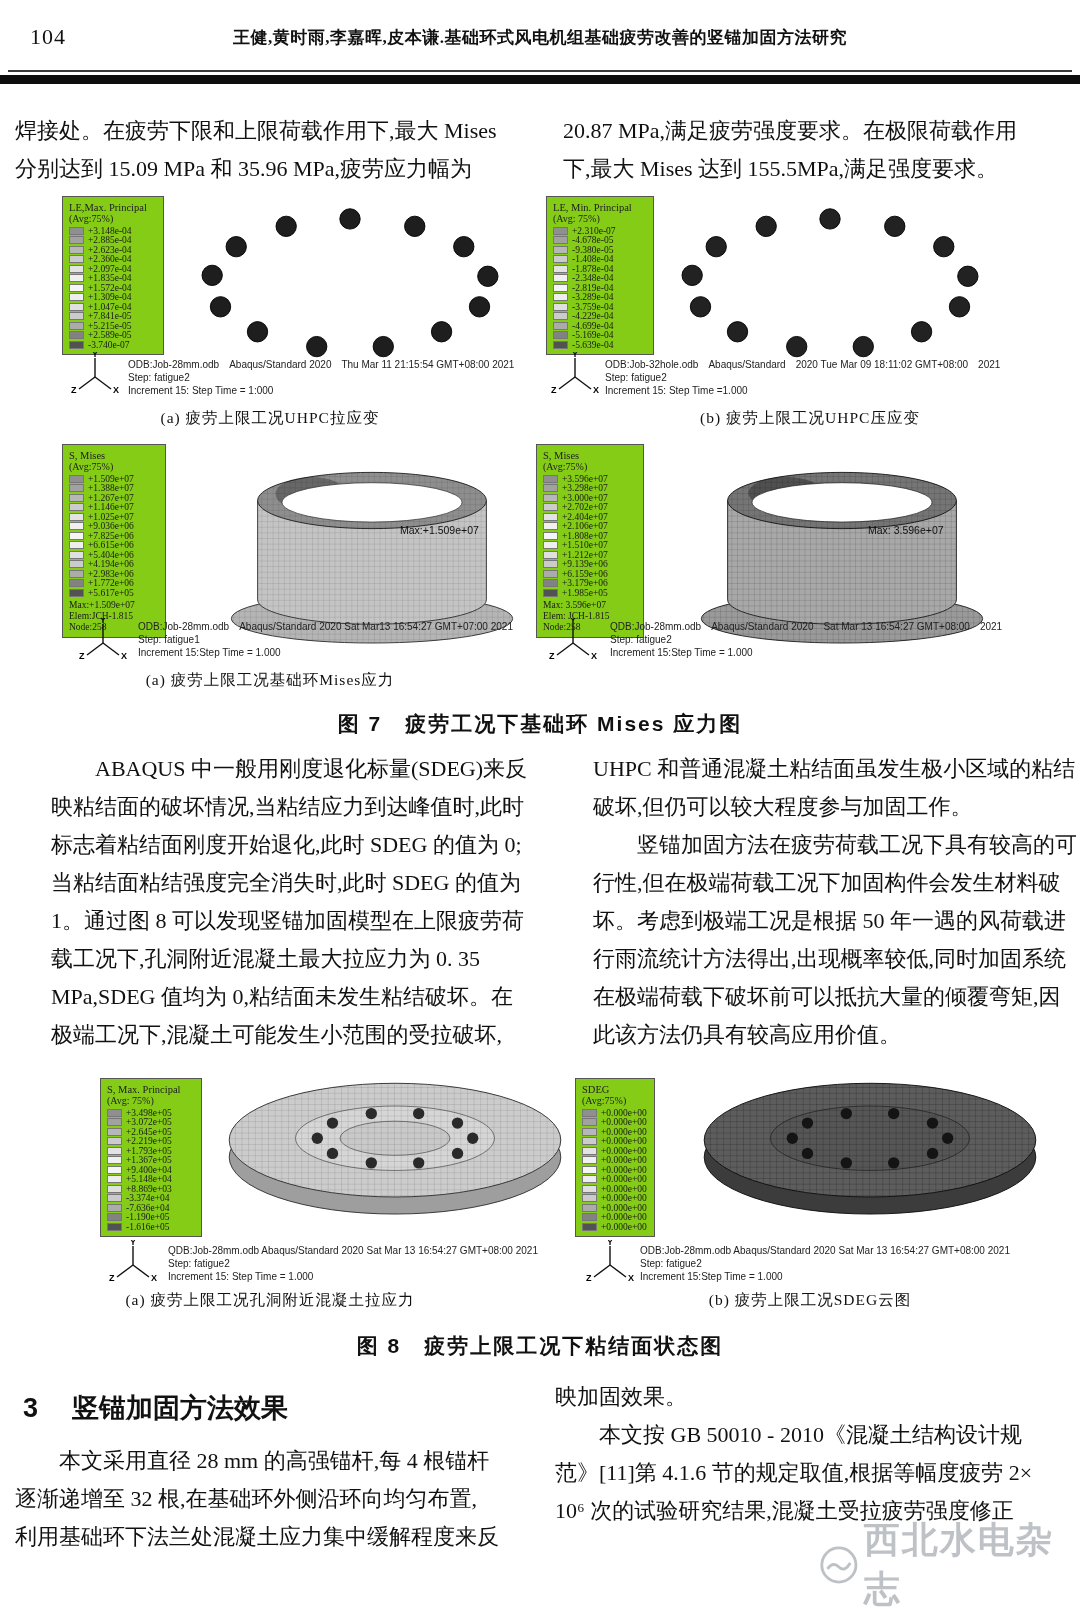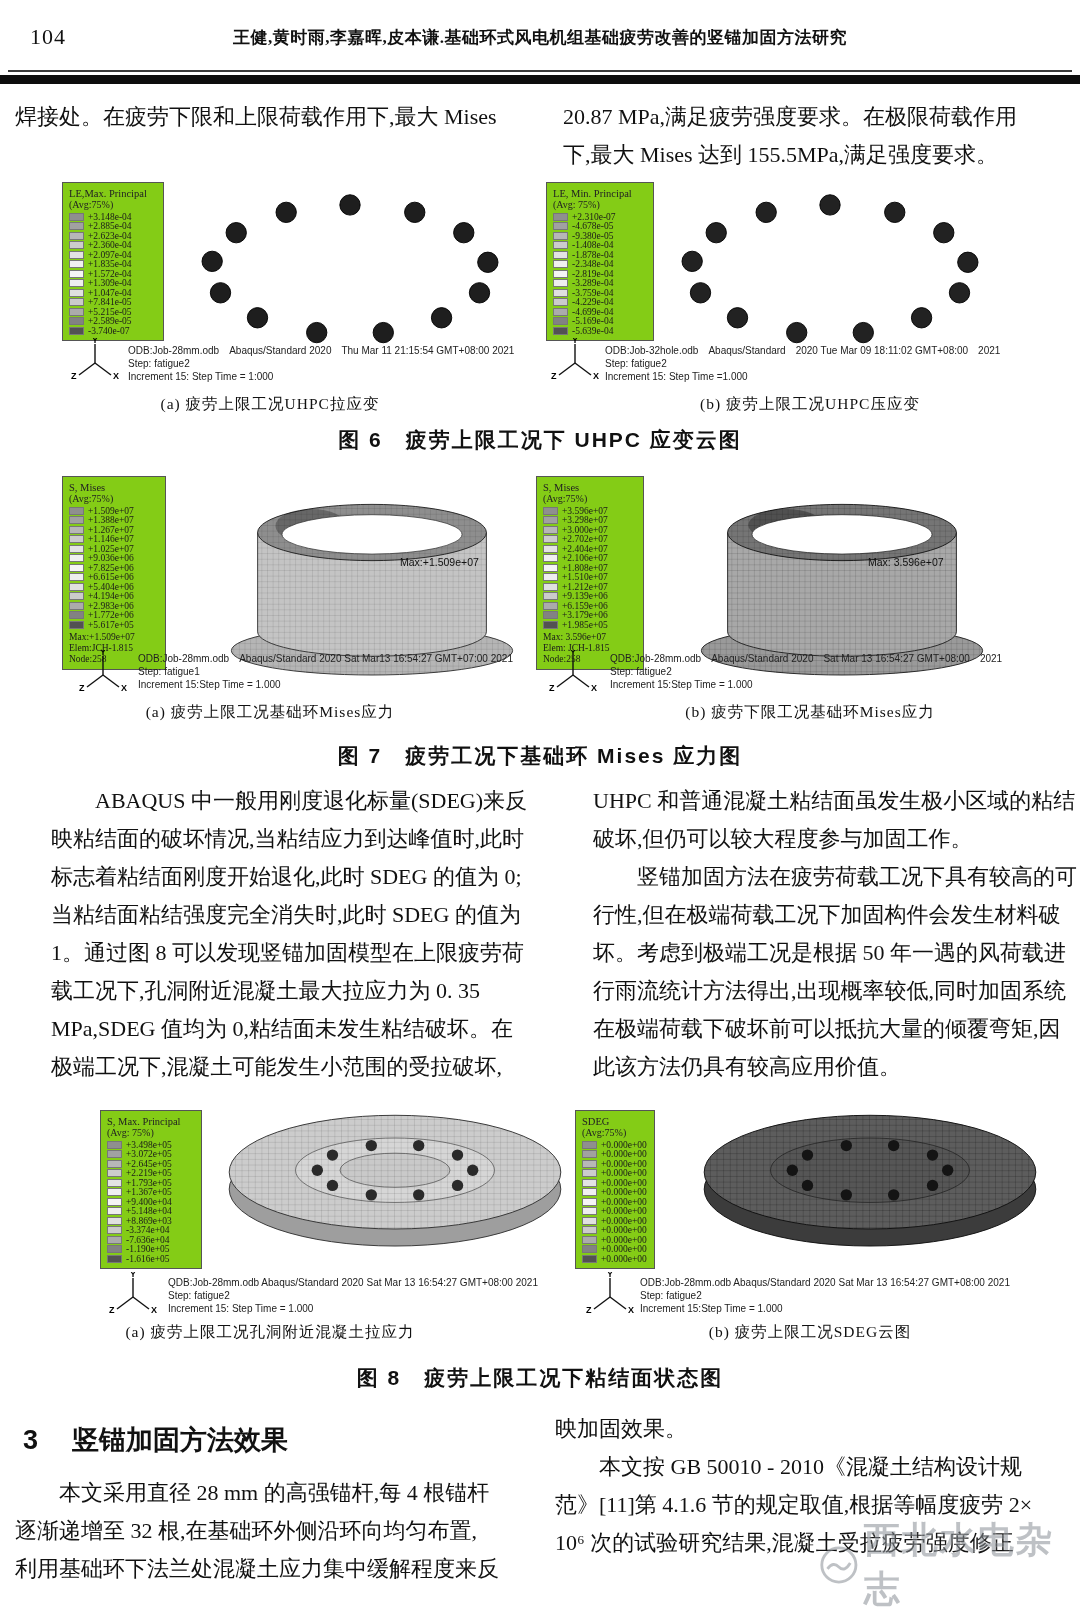--- a/index.html
+++ b/index.html
@@ -9,21 +9,21 @@
     background:#ffffff; overflow:hidden; color:#111;
     font-family:"Liberation Serif","DejaVu Serif",serif;
   }
   
   .header { position:relative; height:62px; padding-top:26px; }
   .page-number { position:absolute; left:30px; top:24px; font-size:22px; letter-spacing:1px; }
   .running-title { text-align:center; font-size:17px; font-weight:bold; letter-spacing:.5px; }
   .rule-thin  { height:2px; background:#3a3a3a; margin:8px 8px 0 8px; }
   .rule-thick { height:9px; background:#0d0d0d; margin:3px 0 0 0; }
   
-  .intro { display:flex; padding:14px 15px 0 15px; gap:46px; }
+  .intro { display:flex; padding:14px 15px 0 15px; gap:46px;margin-top:14px; }
   .intro .col { width:510px; }
   .bodyline { font-size:22px; line-height:38px; white-space:nowrap; }
   
   .figrow { position:relative; width:1080px; }
   .figrow .abs { position:absolute; }
   .legend-box {
     border:1.2px solid #555; background:#84cc16; padding:5px 0 4px 6px;
     font-family:Liberation Serif, serif;
   }
   .legend-title { font-size:10.5px; color:#222; }
@@ -61,20 +61,21 @@
   <div class="header">
     <div class="page-number">104</div>
     <div class="running-title">王健,黄时雨,李嘉晖,皮本谦.基础环式风电机组基础疲劳改善的竖锚加固方法研究</div>
   </div>
   <div class="rule-thin"></div>
   <div class="rule-thick"></div>
 
   <div class="intro">
     <div class="col">
         <div class="bodyline">焊接处。在疲劳下限和上限荷载作用下,最大 Mises</div>
+        <div class="bodyline">分别达到 15.09 MPa 和 35.96 MPa,疲劳应力幅为</div>
       </div>
     <div class="col">
         <div class="bodyline">20.87 MPa,满足疲劳强度要求。在极限荷载作用</div>
         <div class="bodyline">下,最大 Mises 达到 155.5MPa,满足强度要求。</div>
       </div>
   </div>
 
   <div class="figrow" style="height:240px; margin-top:4px;">
 
     <div class="abs legend-box" style="left:62px; top:4px; width:102px;">
@@ -250,21 +251,20 @@
       <text x="1" y="41" font-size="9" font-weight="bold">Z</text>
       <text x="43" y="41" font-size="9" font-weight="bold">X</text>
     </svg>
     <div class="abs odb-block" style="left:605px; top:166px; width:420px;">
         <div>ODB:Job-32hole.odb　Abaqus/Standard　2020 Tue Mar 09 18:11:02 GMT+08:00　2021</div>
         <div>Step: fatigue2</div>
         <div>Increment 15: Step Time =1.000</div>
       </div>
     <div class="abs subcap" style="left:540px; top:216px; width:540px;">(b) 疲劳上限工况UHPC压应变</div>
   </div>
-  <div class="figcap" style="margin:8px 0 10px 0;">图 6　疲劳上限工况下 UHPC 应变云图</div>
 
   <div class="figrow" style="height:262px;">
 
     <div class="abs legend-box" style="left:62px; top:12px; width:104px;">
       <div class="legend-title">S, Mises</div>
       <div class="legend-avg">(Avg:75%)</div>
       <div>
           <div class="legend-row">
             <span class="sw" style="background: rgb(143, 143, 143);"></span>
             <span class="val">+1.509e+07</span>
@@ -440,21 +440,20 @@
       <line x1="25" y1="25" x2="41" y2="37" stroke="#111" stroke-width="1.4"></line>
       <text x="22" y="5" font-size="9" font-weight="bold">Y</text>
       <text x="1" y="41" font-size="9" font-weight="bold">Z</text>
       <text x="43" y="41" font-size="9" font-weight="bold">X</text>
     </svg>
     <div class="abs odb-block" style="left:610px; top:188px; width:420px;">
         <div>QDB:Job-28mm.odb　Abaqus/Standard 2020　Sat Mar 13 16:54:27 GMT+08:00　2021</div>
         <div>Step: fatigue2</div>
         <div>Increment 15:Step Time = 1.000</div>
       </div>
-    <div class="abs subcap" style="left:540px; top:238px; width:540px;">(b) 疲劳下限工况基础环Mises应力</div>
   </div>
   <div class="figcap" style="margin:16px 0 6px 0;">图 7　疲劳工况下基础环 Mises 应力图</div>
 
   <div class="bodyrow">
     <div class="col">
         <div class="bodyline">　　ABAQUS 中一般用刚度退化标量(SDEG)来反</div>
         <div class="bodyline">映粘结面的破坏情况,当粘结应力到达峰值时,此时</div>
         <div class="bodyline">标志着粘结面刚度开始退化,此时 SDEG 的值为 0;</div>
         <div class="bodyline">当粘结面粘结强度完全消失时,此时 SDEG 的值为</div>
         <div class="bodyline">1。通过图 8 可以发现竖锚加固模型在上限疲劳荷</div>

